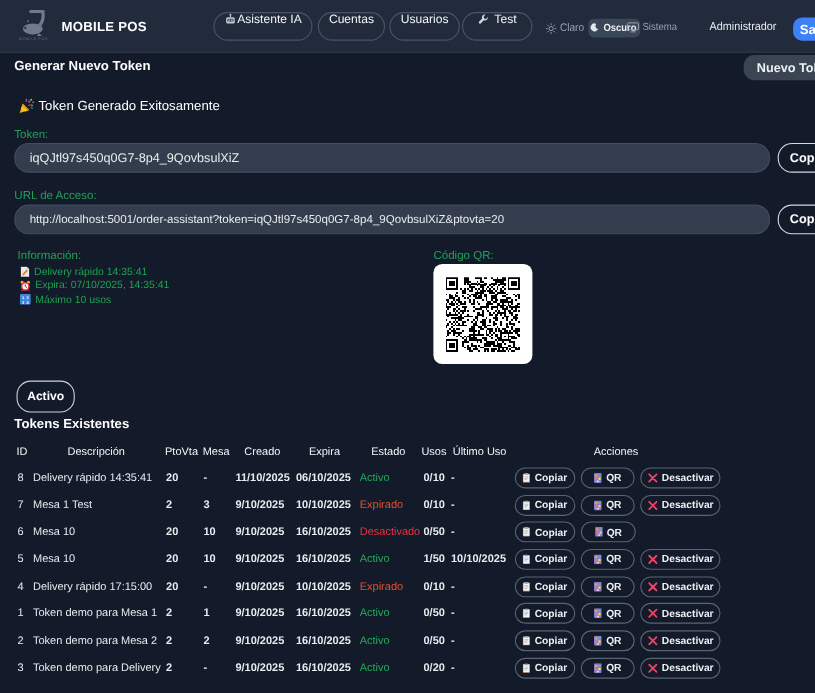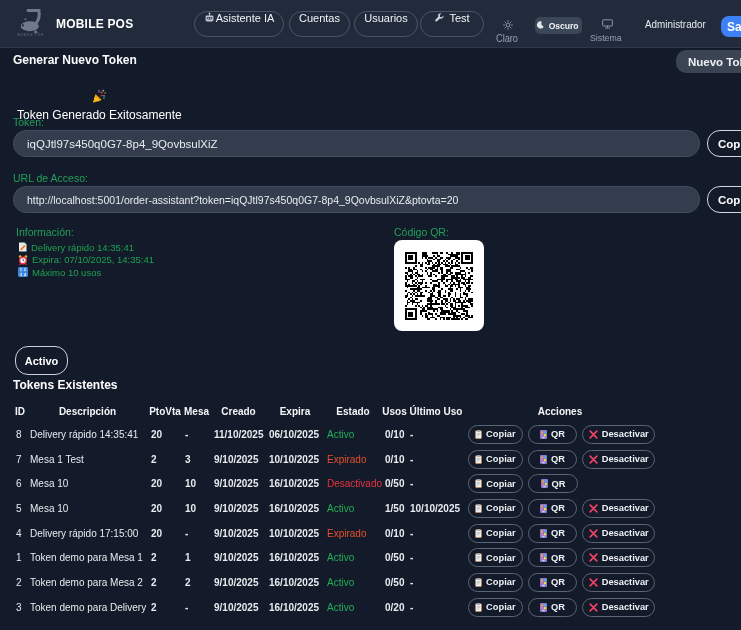--- a/index.html
+++ b/index.html
@@ -2,32 +2,32 @@
 <html><head><meta charset="utf-8"><style>
 * { margin:0; padding:0; box-sizing:border-box; }
 html,body { width:741px; height:630px; overflow:hidden; }
 body { background:#131a29; font-family:"Liberation Sans",sans-serif; position:relative; color:#e9ecf1; }
 .abs { position:absolute; }
 svg { display:block; }
 #nav { position:absolute; left:0; top:0; width:741px; height:48px; background:#212b3b; border-bottom:1px solid #2e3848; }
 .pill { position:absolute; top:11px; height:26px; border:1px solid #4a5568; border-radius:13px; display:flex; justify-content:center; font-size:11px; font-weight:500; color:#f2f4f7; }
 .brand { position:absolute; left:56px; top:17px; font-size:12px; font-weight:bold; letter-spacing:.2px; color:#fff; }
 .muted { color:#97a1b2; font-size:9.5px; transform:scaleX(.92); transform-origin:0 50%; }
-.trow { position:absolute; display:flex; align-items:center;flex-direction:column; }
+.trow { position:absolute; display:flex; align-items:center; }
 #oscuro { position:absolute; left:535px; top:17px; width:47px; height:16.5px; background:#3a4757; border-radius:5px; display:flex; align-items:center; justify-content:center; gap:3px; font-size:9.5px; font-weight:600; color:#f1f3f7; }
 #salir { position:absolute; left:721px; top:16px; width:45px; height:21px; background:#3c82f6; border-radius:8px; color:#fff; font-size:12px; font-weight:bold; display:flex; align-items:center; padding-left:6px; }
 h2 { font-size:12px; font-weight:bold; color:#fdfdfe; }
 .glabel { position:absolute; font-size:10.5px; font-weight:500; color:#22a05a; }
 .inp { position:absolute; left:13px; width:687px; height:27px; background:#333d4d; border:1px solid #424d5e; border-radius:13px; display:flex; align-items:center; padding-left:13px; color:#e9ecef; }
 .copybtn { position:absolute; left:707px; width:70px; height:27px; border:1.5px solid #d3d8e0; border-radius:13px; color:#fff; font-size:11.5px; font-weight:bold; display:flex; align-items:center; padding-left:10px; }
 .inforow { display:flex; align-items:center; gap:4px; height:12.6px; font-size:9.5px; color:#1ea350; }
 #qrbox { position:absolute; left:394px; top:240px; width:90px; height:91px; background:#fff; border-radius:8px; display:flex; align-items:center; justify-content:center; }
 #cerrar { position:absolute; left:15px; top:346px; width:53px; height:29px; border:1.5px solid #ccd2da; border-radius:13px; display:flex; align-items:center; justify-content:center; font-size:11px; font-weight:bold; color:#fff; }
 #tbl { position:absolute; left:13px; top:401px; width:642px; border-collapse:collapse; table-layout:fixed; }
-#tbl th { font-size:10px; font-weight:bold; color:#f5f6f8; text-align:center; height:21px; vertical-align:middle; padding:0; white-space:nowrap; }
+#tbl th { font-size:10px; font-weight:normal; color:#f5f6f8; text-align:center; height:21px; vertical-align:middle; padding:0; white-space:nowrap; }
 #tbl td { font-size:10px; color:#e8ebef; height:24.7px; vertical-align:middle; padding:0 0 0 3px; white-space:nowrap; }
 #tbl td.g { color:#21ae57; } #tbl td.o { color:#e8502a; } #tbl td.r { color:#ea3340; }
 #tbl td.uso { font-weight:bold; }
 #tbl td:nth-child(3), #tbl td:nth-child(4), #tbl td:nth-child(5), #tbl td:nth-child(6), #tbl td:nth-child(9) { font-weight:600; }
 .btnrow { display:flex; gap:5px; align-items:center; }
 .abtn { display:inline-flex; align-items:center; justify-content:center; gap:4px; height:19px; border:1px solid #5a6473; border-radius:10px; color:#eef1f5; font-size:9.3px; }
 .abtn b { font-weight:bold; }
 </style></head>
 <body>
 <div id="nav">
@@ -75,21 +75,21 @@
         </g>
       </svg>
       <span class="muted" style="font-size:10px">Claro</span>
     </div>
   <div id="oscuro">
       <svg width="8" height="8" viewBox="0 0 9 9">
         <path d="M6.8 0.8a4 4 0 1 0 1.9 5.3A3.2 3.2 0 0 1 6.8 0.8Z" fill="#e2e7ee"></path>
       </svg>
       <span style="display:inline-block;transform:scaleX(.9)">Oscuro</span>
     </div>
-  <div class="trow" style="left:590px;top:19px;gap:3px">
+  <div class="trow" style="left:570px;top:19px;gap:3px">
       <svg width="11" height="10" viewBox="0 0 11 10">
         <g fill="none" stroke="#97a1b2" stroke-width="0.9">
           <rect x="0.6" y="0.8" width="9.8" height="6.2" rx="0.8"></rect>
           <line x1="5.5" y1="7" x2="5.5" y2="8.6"></line>
           <line x1="3.2" y1="9" x2="7.8" y2="9"></line>
         </g>
       </svg>
       <span class="muted">Sistema</span>
     </div>
   <div class="abs" style="left:645px;top:18px;font-size:10.5px;color:#e8ebf0;transform:scaleX(.94);transform-origin:0 0">Administrador</div>

